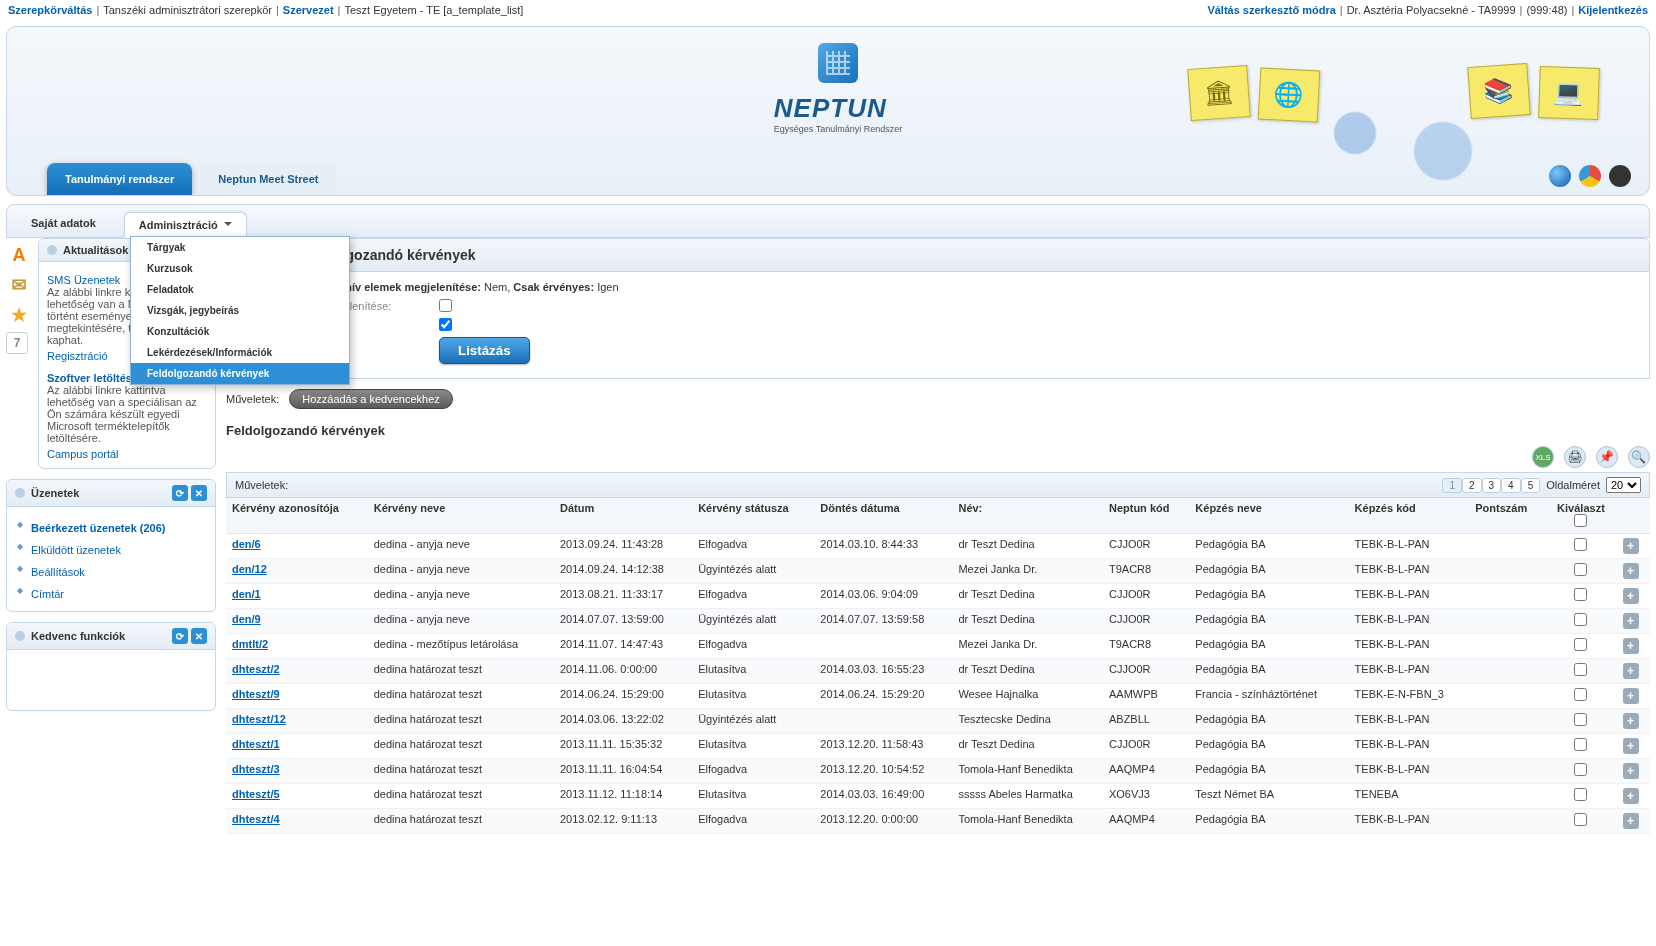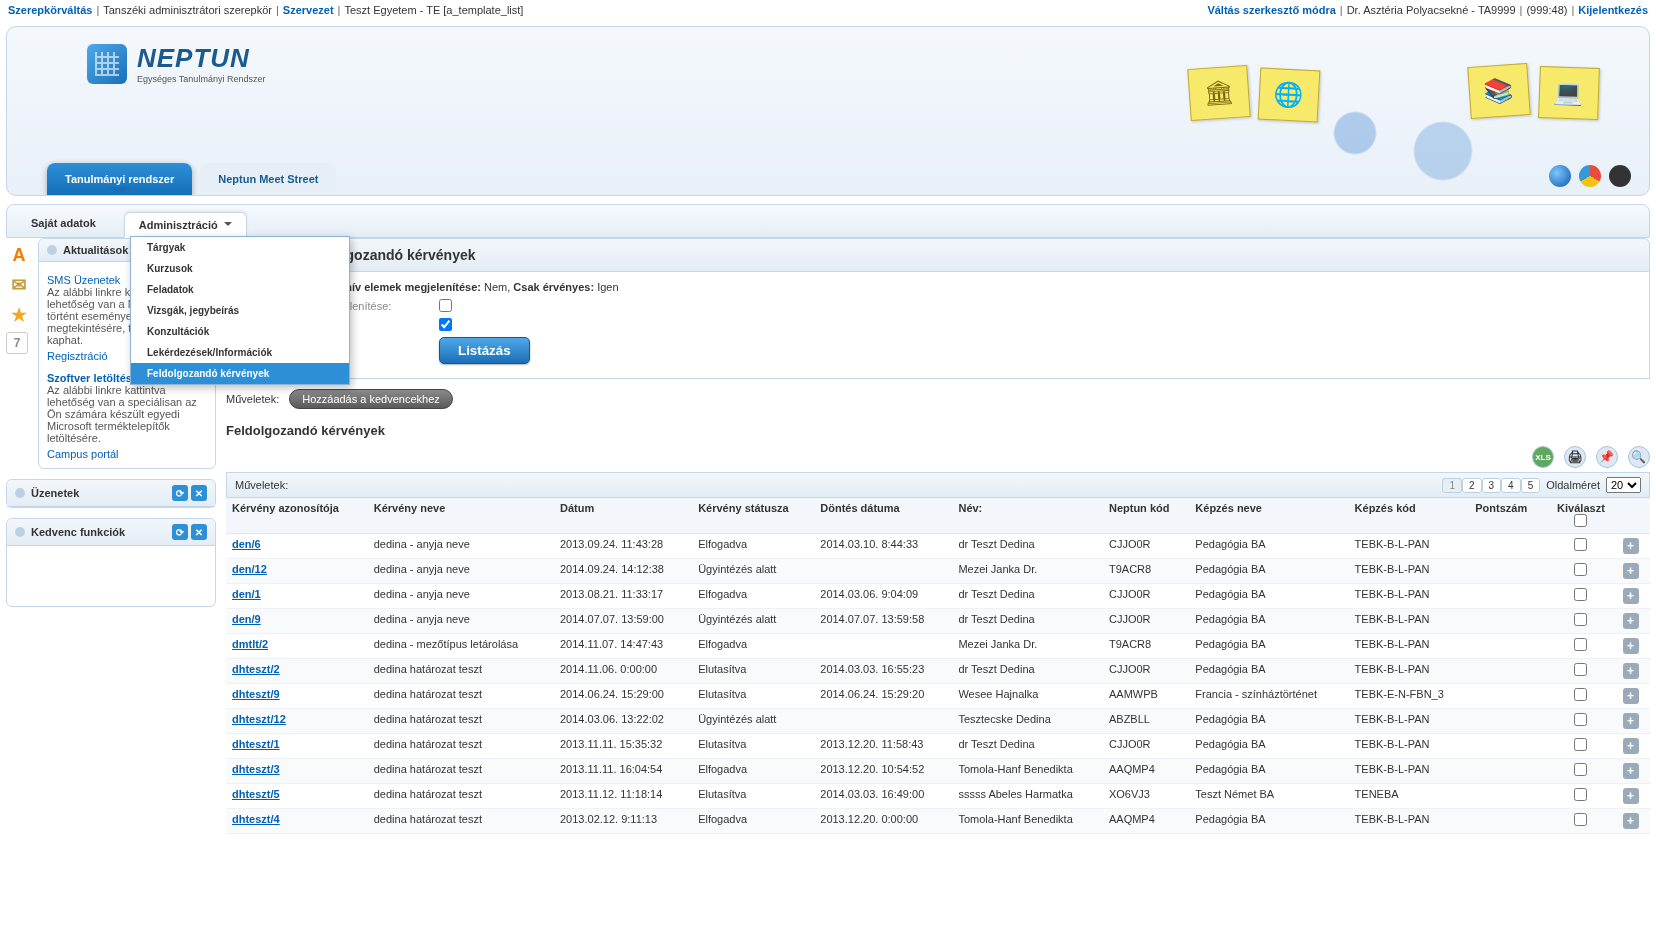--- a/index.html
+++ b/index.html
@@ -5,21 +5,21 @@
 * { box-sizing: border-box; margin: 0; padding: 0; }
 body { font-family: Tahoma, Verdana, sans-serif; font-size: 11px; color: #333; background: #fff; }
 a { color: #0060b6; text-decoration: none; }
 
 .topbar { padding: 4px 8px; font-size: 11px; display: flex; justify-content: space-between; }
 .topbar a { font-weight: bold; }
 .topbar .sep { color: #666; margin: 0 4px; }
 
 .header-frame { border: 1px solid #c5d6e8; border-radius: 10px; margin: 6px; padding: 0; overflow: hidden; position: relative; background: linear-gradient(#f4f8fc,#e8f0f8); height: 170px; }
 .logo-area { padding: 16px 60px 0 80px; }
-.logo-img { display: flex; align-items: center; gap: 10px; }
+.logo-img { display: flex; align-items: center; gap: 10px; flex-direction: column; }
 .logo-box { width: 40px; height: 40px; background: linear-gradient(135deg,#4fa9e8,#1a6fb8); border-radius: 6px; position: relative; }
 .logo-box::before { content:""; position:absolute; inset:8px; background:repeating-linear-gradient(0deg,#fff 0 2px,transparent 2px 6px),repeating-linear-gradient(90deg,#fff 0 2px,transparent 2px 6px); opacity:.6; }
 .logo-text { color:#1a5a8e; }
 .logo-text .big { font-size:26px; font-weight:bold; font-style:italic; letter-spacing:1px; }
 .logo-text .small { font-size:9px; color:#555; }
 
 .decor { position:absolute; right:20px; top:10px; width:480px; height:150px; pointer-events:none; }
 .sticky { position:absolute; width:60px; height:52px; background:#f7e96a; border:1px solid #bda83a; transform:rotate(-4deg); box-shadow:1px 1px 3px rgba(0,0,0,.2); display:flex; align-items:center; justify-content:center; font-size:24px; color:#7a6a10; }
 .sticky.s1{ left:40px; top:30px; } .sticky.s2{ left:110px; top:32px; transform:rotate(3deg);} 
 .sticky.s3{ left:320px; top:28px;} .sticky.s4{ left:390px; top:30px; transform:rotate(2deg);}
@@ -68,21 +68,21 @@
 .filter-row{ display:flex; gap:30px; align-items:center; margin-bottom:6px; }
 .filter-row label{ color:#1a5a8e; font-weight:bold; }
 .big-btn{ background:linear-gradient(#4fa9e8,#1a6fb8); color:#fff; font-weight:bold; border:1px solid #0a5a98; border-radius:5px; padding:5px 18px; cursor:pointer; box-shadow:0 1px 2px rgba(0,0,0,.3); }
 
 .ops-row{ margin:10px 0 4px 0; display:flex; align-items:center; gap:10px; font-size:11px; }
 .pill-btn{ background:linear-gradient(#8a8a8a,#5a5a5a); color:#fff; border:1px solid #444; border-radius:10px; padding:3px 12px; font-size:11px; cursor:pointer; }
 
 .section-h{ font-weight:bold; font-size:13px; margin:14px 0 8px 0; }
 
 .table-tools{ display:flex; gap:10px; justify-content:flex-end; margin-bottom:4px; }
-.tool-ic{ width:22px; height:22px; background:#dce8f4; border:1px solid #aac4dd; border-radius:11px; cursor:pointer; display:flex; align-items:center; justify-content:center; font-size:12px;font-weight:bold; }
+.tool-ic{ width:22px; height:22px; background:#dce8f4; border:1px solid #aac4dd; border-radius:11px; cursor:pointer; display:flex; align-items:center; justify-content:center; font-size:12px; }
 
 .table-ops{ display:flex; align-items:center; gap:6px; background:linear-gradient(#f3f7fb,#e3ecf5); border:1px solid #c5d6e8; padding:4px 8px; font-size:11px; }
 .table-ops .right{ margin-left:auto; display:flex; align-items:center; gap:6px; }
 .pager-btn{ border:1px solid #bcd0e4; background:#fff; padding:1px 6px; font-size:10px; cursor:pointer; border-radius:3px; }
 .pager-btn.cur{ background:#e6eef6; color:#888; }
 
 table.data{ width:100%; border-collapse:collapse; font-size:11px; }
 table.data th{ text-align:left; padding:4px 6px; background:#f3f7fb; border-bottom:1px solid #dde7f1; font-weight:bold; color:#333; cursor:pointer; vertical-align:top; }
 table.data td{ padding:4px 6px; border-bottom:1px solid #eef2f7; vertical-align:top; }
 table.data tr:nth-child(even) td{ background:#f8fafc; }
@@ -171,20 +171,36 @@
 
     <div class="panel">
       <div class="panel-h">
           <span class="dot"></span>
           <span>Üzenetek</span>
         <span class="ctrls">
             <span class="ctrl-btn">⟳</span>
             <span class="ctrl-btn">✕</span>
           </span>
       </div>
+      <div class="panel-b">
+          <ul class="side-list" id="uzen-list">
+            <li>
+              <a href="#" style="font-weight: bold;">Beérkezett üzenetek (206)</a>
+            </li>
+            <li>
+              <a href="#">Elküldött üzenetek</a>
+            </li>
+            <li>
+              <a href="#">Beállítások</a>
+            </li>
+            <li>
+              <a href="#">Címtár</a>
+            </li>
+          </ul>
+        </div>
     </div>
 
     <div class="panel">
       <div class="panel-h">
           <span class="dot"></span>
           <span>Kedvenc funkciók</span>
         <span class="ctrls">
             <span class="ctrl-btn">⟳</span>
             <span class="ctrl-btn">✕</span>
           </span>

